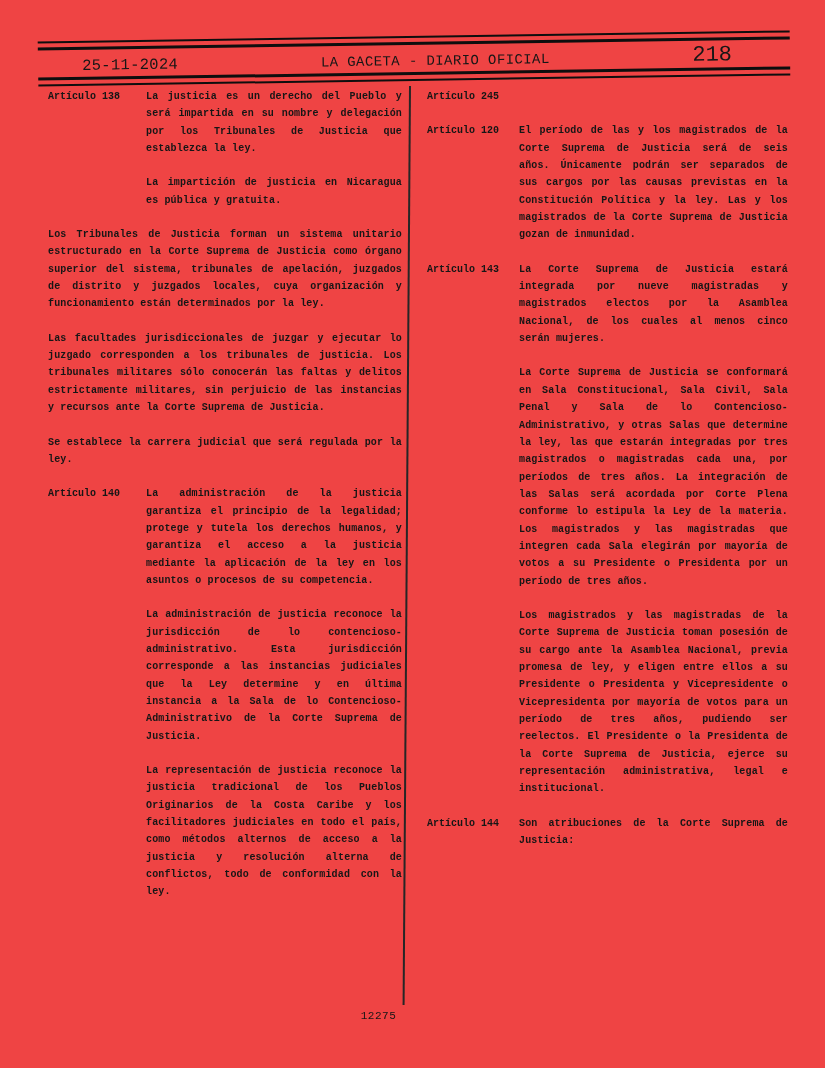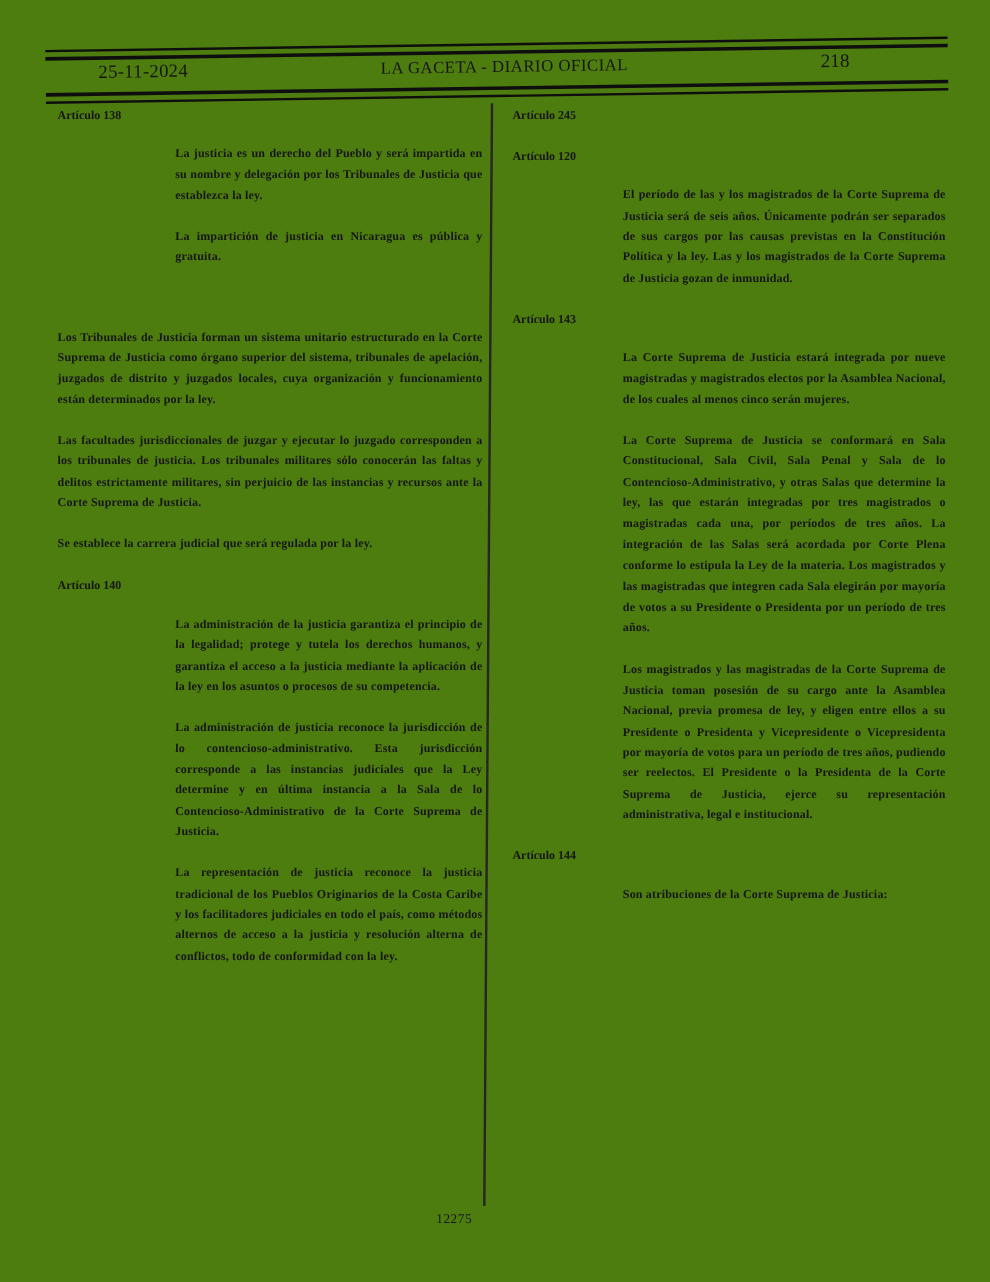--- a/index.html
+++ b/index.html
@@ -1,48 +1,48 @@
 <!DOCTYPE html>
 <html><head>
 <meta charset="utf-8">
 <style>
   html,body{margin:0;padding:0;background:#e8e8e8;}
   .page{
     position:relative;
     width:825px;height:1068px;
-    background:#4d7c0f;
-    font-family:Liberation Serif, serif;
+    background:#ef4444;
+    font-family:Liberation Mono, monospace;
     color:#161616;
     overflow:hidden;
     margin:0 auto;
   }
   
   .header{
     position:absolute;left:38px;top:36px;width:752px;
     transform:rotate(-0.85deg);
     transform-origin:center;
   }
   .rule-top{border-top:2px solid #0e0e0e;height:4px;border-bottom:3px solid #0e0e0e;}
   .rule-bottom{border-top:3px solid #0e0e0e;height:4px;border-bottom:2px solid #0e0e0e;margin-top:2px;}
   .header-row{
     display:flex;align-items:baseline;justify-content:space-between;
     padding:2px 6px 1px 6px;height:22px;
   }
   .header-date{font-size:15.5px;letter-spacing:.3px;margin-left:38px;}
   .header-title{font-size:14px;letter-spacing:.4px;}
-  .header-page{font-size:16px;margin-right:76px;}
+  .header-page{font-size:22px;margin-right:52px;}
   
   .col{position:absolute;top:88px;font-weight:700;font-size:10px;line-height:17.35px;}
   .col-left{left:48px;width:354px;}
   .col-right{left:427px;width:361px;}
   .article{display:flex;margin-bottom:17px;}
   .col-left .article-label{width:98px;flex:0 0 98px;}
   .col-right .article-label{width:92px;flex:0 0 92px;}
   .article-label{white-space:nowrap;}
-  .article-body{flex:1;margin-top:32px;}
+  .article-body{flex:1;}
   .article-body p{
     margin:0 0 17px 0;
     text-align:justify;
     text-justify:inter-word;
     letter-spacing:.15px;
   }
   .article-body p:last-child{margin-bottom:0;}
   .article:last-child{margin-bottom:0;}
   
   .divider{

